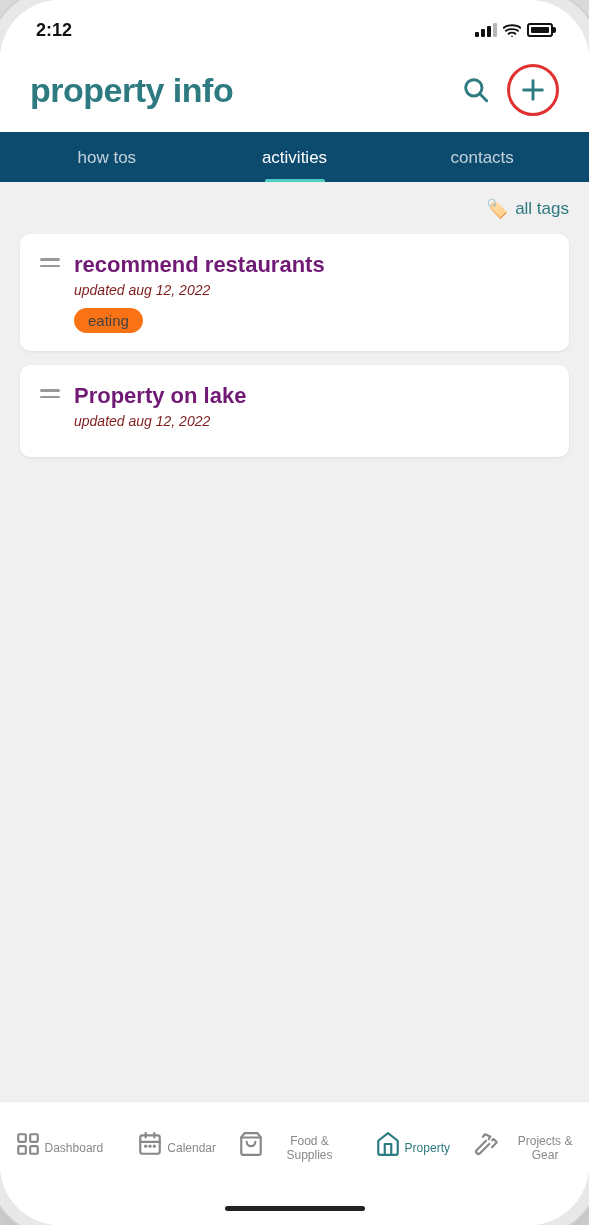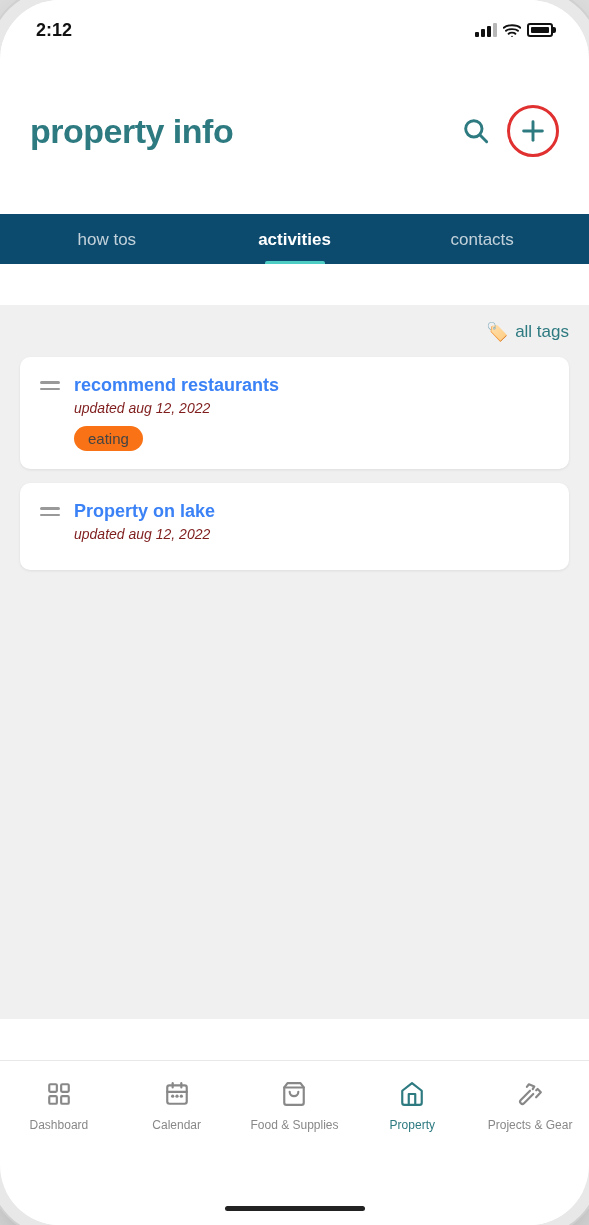--- a/index.html
+++ b/index.html
@@ -16,21 +16,20 @@
     .phone-frame {
       width: 589px;
       height: 1225px;
       background: #fff;
       border-radius: 60px;
       box-shadow: 0 0 0 12px #e8e8e8, 0 0 0 14px #d0d0d0, 0 20px 60px rgba(0,0,0,0.3);
       overflow: hidden;
       position: relative;
       display: flex;
       flex-direction: column;
-      gap: 41px;
     }
 
     
     .status-bar {
       display: flex;
       justify-content: space-between;
       align-items: center;
       padding: 16px 36px 8px 36px;
       height: 52px;
       background: #fff;
@@ -156,21 +155,21 @@
       font-size: 17px;
       font-weight: 400;
       cursor: pointer;
       position: relative;
       border: none;
       background: none;
     }
 
     .tab-item.active {
       color: #fff;
-      font-weight: 700;
+      font-weight: 400;
     }
 
     .tab-item.active::after {
       content: '';
       position: absolute;
       bottom: 0;
       left: 50%;
       transform: translateX(-50%);
       width: 60px;
       height: 3px;
@@ -234,23 +233,23 @@
       height: 2.5px;
       background: #999;
       border-radius: 2px;
     }
 
     .card-content {
       flex: 1;
     }
 
     .card-title {
-      font-size: 18px;
+      font-size: 22px;
       font-weight: 600;
-      color: #3b82f6;
+      color: #701a75;
       margin-bottom: 4px;
     }
 
     .card-updated {
       font-size: 14px;
       color: #7f1d1d;
       margin-bottom: 10px;
       font-style: italic;
     }
 
@@ -268,21 +267,21 @@
       display: flex;
       background: #fff;
       border-top: 1px solid #e8e8e8;
       padding: 10px 0 8px;
       height: 90px;
     }
 
     .nav-item {
       flex: 1;
       display: flex;
-      flex-direction: column;
+      flex-direction: row;
       align-items: center;
       justify-content: center;
       gap: 4px;
       cursor: pointer;
       background: none;
       border: none;
       padding: 4px 2px;
     }
 
     .nav-icon {

